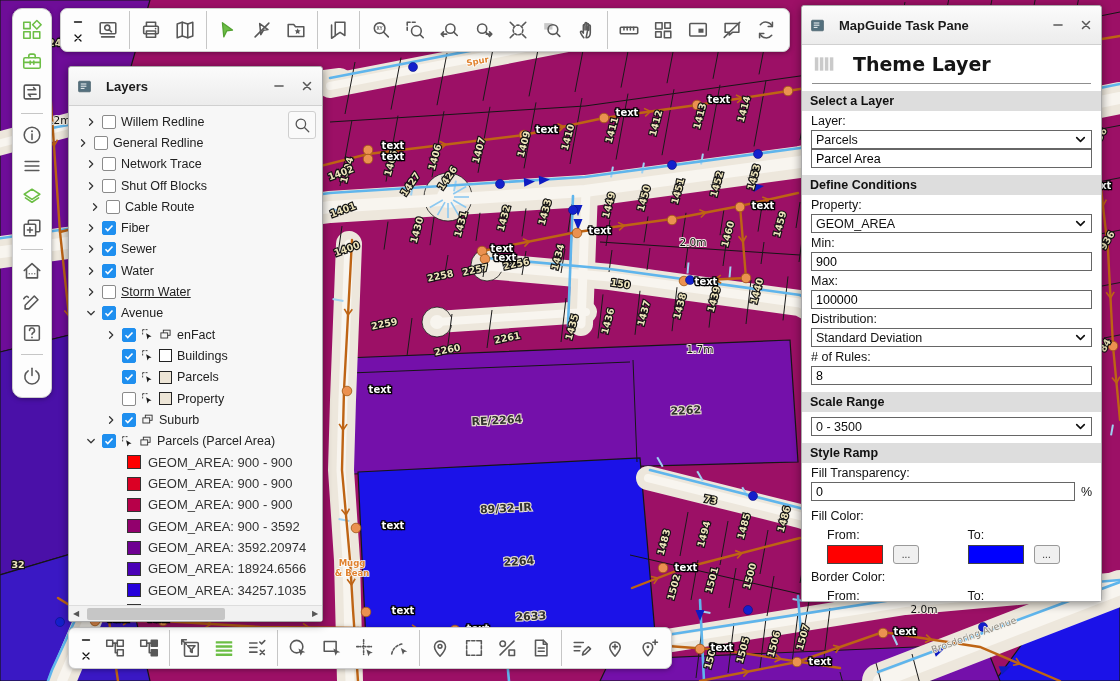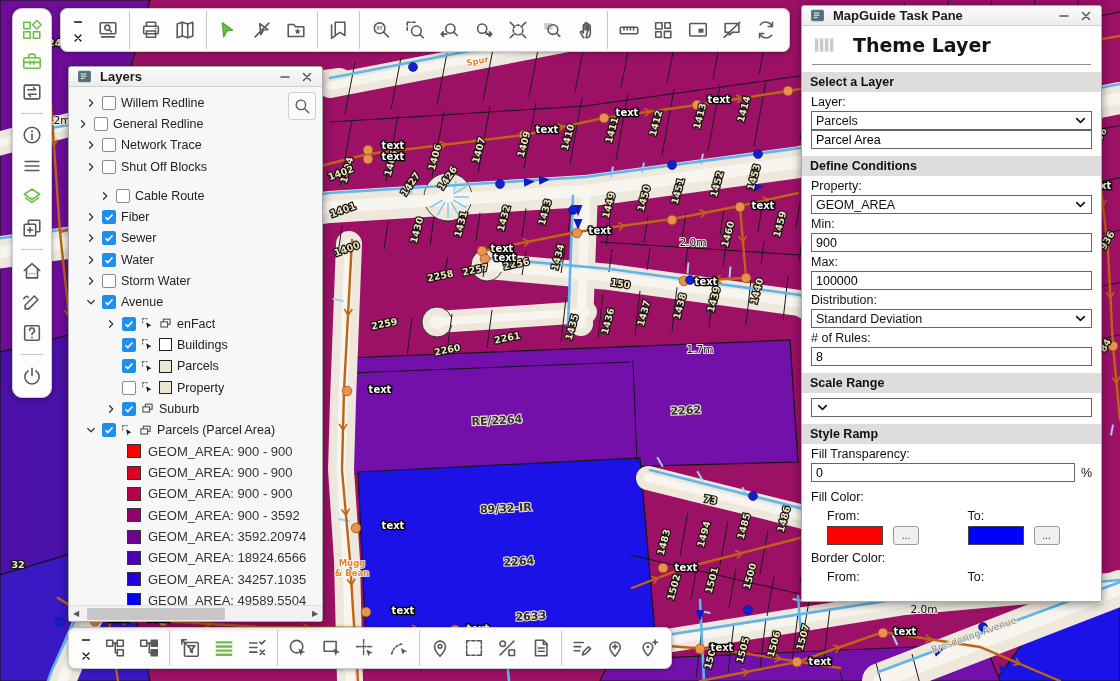--- a/index.html
+++ b/index.html
@@ -42,21 +42,21 @@
   .tb.vert .tb-btn{width:36px;height:28px}
   .tb-sep{align-self:stretch;width:1px;background:#C6C6C6;margin:0 3px}
   .tb.vert .tb-sep{width:22px;height:1px;margin:4px 0;align-self:center}
   .tb-win{display:flex;flex-direction:column;gap:4px;align-items:center;justify-content:center;width:22px;margin-right:2px}
   .tb-win .icon{width:12px;height:12px;color:#111}
   .icon{width:22px;height:22px;color:#585858;display:block}
   .icon.green{color:var(--ui-green)}
 
   .panel{position:absolute;background:#F7F7F7;border:1px solid #A9A9A9;border-radius:3px;
          box-shadow:0 2px 10px rgba(0,0,0,.45);display:flex;flex-direction:column}
-  .panel-hdr{height:20px;display:flex;align-items:center;gap:8px;padding:0 8px;flex:none;
+  .panel-hdr{height:39px;display:flex;align-items:center;gap:14px;padding:0 8px;flex:none;
              background:linear-gradient(#FBFBFB,#ECECEC);border-bottom:1px solid #D0D0D0;border-radius:3px 3px 0 0}
   .panel-hdr .hdr-icon{width:15px;height:15px;flex:none}
   .panel-title{flex:1;font-weight:bold;font-size:13px;color:#1B1B1B}
   .win-btn{width:14px;height:14px;color:#333;cursor:pointer;flex:none}
   .win-btn svg{width:14px;height:14px;display:block}
 
   #layers-panel{left:68px;top:66px;width:255px;height:556px}
   #layers-body{position:relative;flex:1;overflow:hidden;background:#F7F7F7;padding-top:5px}
   .search-btn{position:absolute;right:6px;top:5px;width:28px;height:28px;background:#FAFAFA;border:1px solid #CFCFCF;
               border-radius:3px;display:flex;align-items:center;justify-content:center;cursor:pointer}
@@ -862,21 +862,21 @@
           </div>
           <div class="tree-row" style="padding-left: 16px;">
             <span class="chev">
               <svg viewBox="0 0 24 24" fill="none" stroke="currentColor" stroke-linecap="round" stroke-linejoin="round">
                 <path d="M9 5.5 15.5 12 9 18.5" stroke-width="2.4"></path>
               </svg>
             </span>
             <span class="cb"></span>
             <span>Shut Off Blocks</span>
           </div>
-          <div class="tree-row" style="padding-left: 30px; margin-top: 8px;">
+          <div class="tree-row" style="padding-left: 20px;">
             <span class="chev">
               <svg viewBox="0 0 24 24" fill="none" stroke="currentColor" stroke-linecap="round" stroke-linejoin="round">
                 <path d="M9 5.5 15.5 12 9 18.5" stroke-width="2.4"></path>
               </svg>
             </span>
             <span class="cb"></span>
             <span>Cable Route</span>
           </div>
           <div class="tree-row" style="padding-left: 16px;">
             <span class="chev">
@@ -910,21 +910,21 @@
                 <path d="M9 5.5 15.5 12 9 18.5" stroke-width="2.4"></path>
               </svg>
             </span>
             <span class="cb on">
               <svg viewBox="0 0 24 24" fill="none">
                 <path d="M5 12.5 9.5 17 19 7" stroke="#fff" stroke-width="3.2"></path>
               </svg>
             </span>
             <span>Water</span>
           </div>
-          <div class="tree-row" style="padding-left: 16px;">
+          <div class="tree-row" style="padding-left: 16px; text-decoration: underline;">
             <span class="chev">
               <svg viewBox="0 0 24 24" fill="none" stroke="currentColor" stroke-linecap="round" stroke-linejoin="round">
                 <path d="M9 5.5 15.5 12 9 18.5" stroke-width="2.4"></path>
               </svg>
             </span>
             <span class="cb"></span>
             <span>Storm Water</span>
           </div>
           <div class="tree-row" style="padding-left: 16px;">
             <span class="chev">
@@ -1174,20 +1174,21 @@
             </i>
           </div>
         </div>
       <div class="tp-label"># of Rules:</div>
       <div class="tp-ctl">
           <input class="inp" value="8" style="">
         </div>
       <div class="tp-sec">Scale Range</div>
       <div class="tp-ctl" style="margin-top:5px">
           <div class="sel">
+        <span>0 - 3500</span>
             <i class="selchev">
               <svg class="icon " viewBox="0 0 24 24" fill="none" stroke="currentColor" stroke-width="1.7" stroke-linecap="round" stroke-linejoin="round">
                 <path d="M5 8.5 12 15.5 19 8.5" stroke-width="3"></path>
               </svg>
             </i>
           </div>
         </div>
       <div class="tp-sec">Style Ramp</div>
       <div class="tp-label">Fill Transparency:</div>
       <div class="tp-ctl transp">

